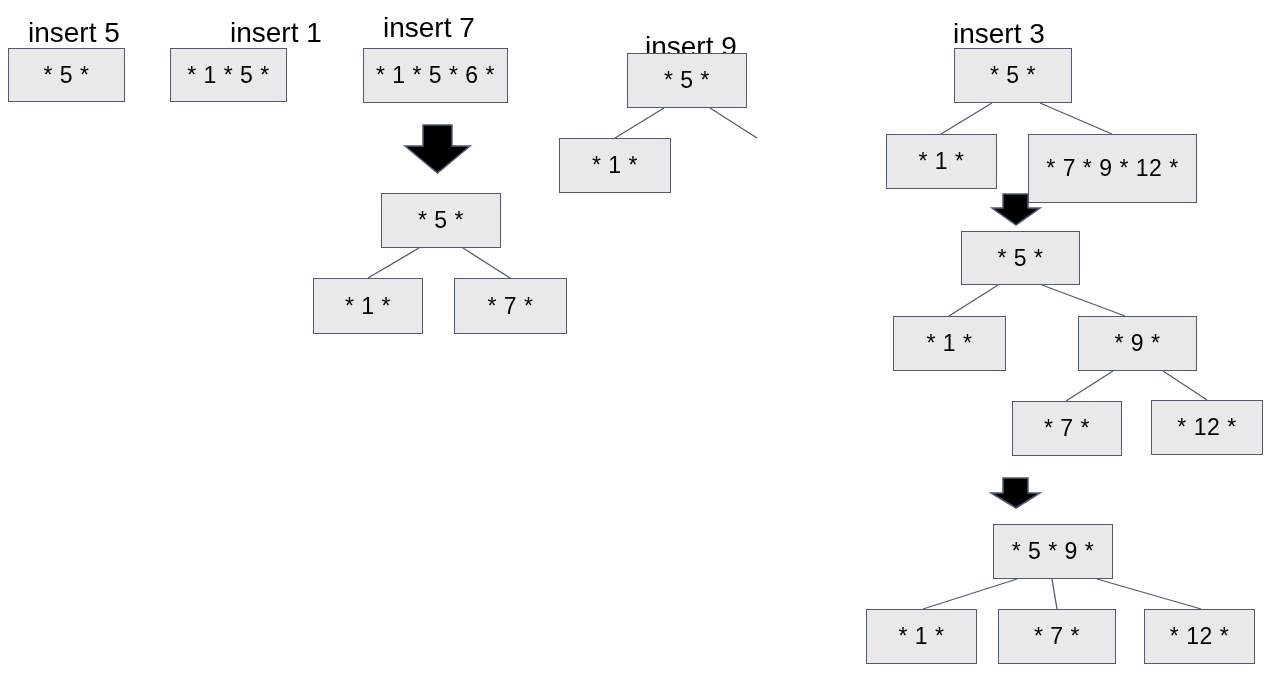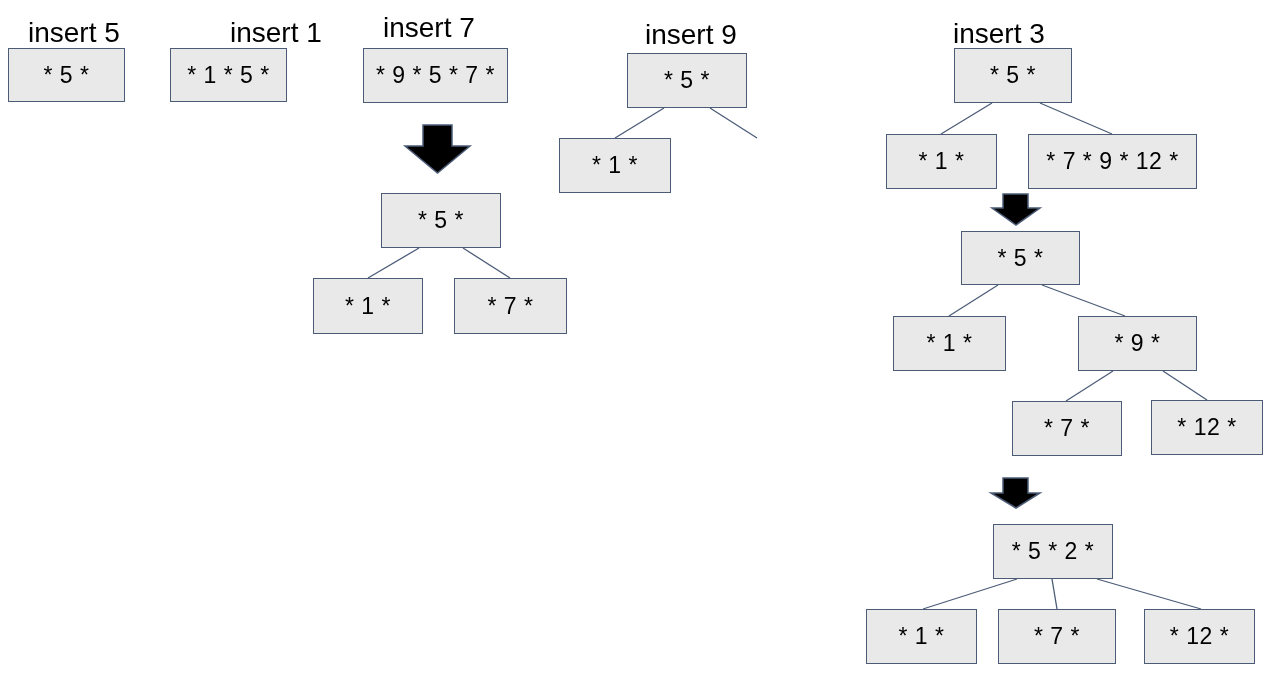--- a/index.html
+++ b/index.html
@@ -78,43 +78,43 @@
     <line x1="1097" y1="579" x2="1201" y2="609"></line>
 
     <path class="arrow" d="M423,125 L452,125 L452,146 L470,146 L437.5,173 L405,146 L423,146 Z"></path>
     <path class="arrow" d="M1003,194 L1028,194 L1028,208 L1040,208 L1016,225 L992,208 L1003,208 Z"></path>
     <path class="arrow" d="M1003,478 L1028,478 L1028,493 L1040,493 L1016,508 L991,493 L1003,493 Z"></path>
   </svg>
 
   <div class="step-label" style="left:28px; top:17px;">insert 5</div>
   <div class="step-label" style="left:190px; top:17px;margin-left:40px;">insert 1</div>
   <div class="step-label" style="left:383px; top:12px;">insert 7</div>
-  <div class="step-label" style="left:645px; top:19px;">insert 9</div>
+  <div class="step-label" style="left:645px; top:31px;">insert 9</div>
   <div class="step-label" style="left:953px; top:18px;">insert 3</div>
 
   <div class="node" style="left:8px; top:48px; width:117px; height:54px;">* 5 *</div>
 
   <div class="node" style="left:170px; top:48px; width:117px; height:54px;text-align:right;">* 1 * 5 *</div>
 
-  <div class="node" style="left:363px; top:48px; width:145px; height:55px;">* 9 * 5 * 7 *</div>
+  <div class="node" style="left:363px; top:48px; width:145px; height:55px;">* 1 * 5 * 6 *</div>
   <div class="node" style="left:381px; top:193px; width:120px; height:55px;">* 5 *</div>
   <div class="node" style="left:313px; top:278px; width:110px; height:56px;">* 1 *</div>
   <div class="node" style="left:454px; top:278px; width:113px; height:56px;">* 7 *</div>
 
   <div class="node" style="left:627px; top:53px; width:120px; height:55px;">* 5 *</div>
   <div class="node" style="left:559px; top:138px; width:112px; height:55px;">* 1 *</div>
 
   <div class="node" style="left:954px; top:48px; width:118px; height:55px;">* 5 *</div>
   <div class="node" style="left:886px; top:134px; width:111px; height:55px;">* 1 *</div>
-  <div class="node" style="left:1028px; top:134px; width:169px; height:55px;">* 7 * 9 * 12 *</div>
+  <div class="node" style="left:1028px; top:134px; width:169px; height:69px;">* 7 * 9 * 12 *</div>
 
   <div class="node" style="left:961px; top:231px; width:119px; height:54px;">* 5 *</div>
   <div class="node" style="left:893px; top:316px; width:113px; height:55px;">* 1 *</div>
   <div class="node" style="left:1078px; top:316px; width:119px; height:55px;">* 9 *</div>
   <div class="node" style="left:1012px; top:401px; width:110px; height:55px;">* 7 *</div>
   <div class="node" style="left:1151px; top:400px; width:112px; height:55px;">* 12 *</div>
 
-  <div class="node" style="left:993px; top:524px; width:120px; height:55px;">* 5 * 2 *</div>
+  <div class="node" style="left:993px; top:524px; width:120px; height:55px;">* 5 * 9 *</div>
   <div class="node" style="left:866px; top:609px; width:111px; height:55px;">* 1 *</div>
   <div class="node" style="left:998px; top:609px; width:118px; height:55px;">* 7 *</div>
   <div class="node" style="left:1144px; top:609px; width:111px; height:55px;">* 12 *</div>
 
 </div>
 
 </body></html>

